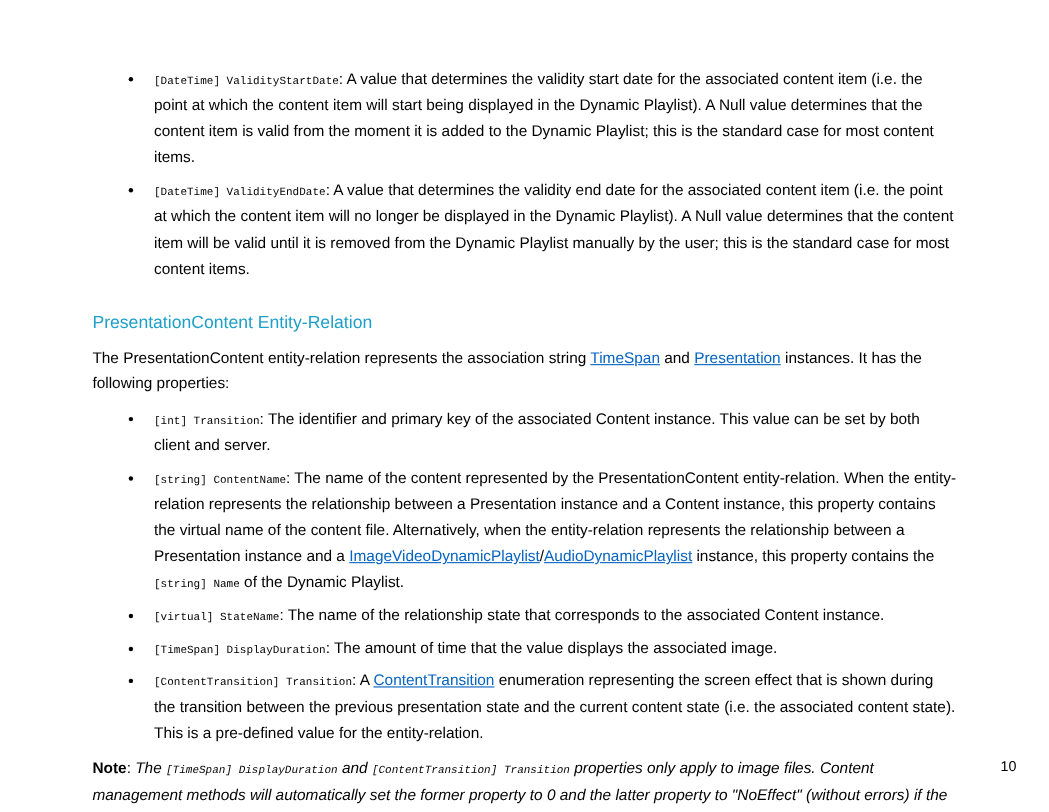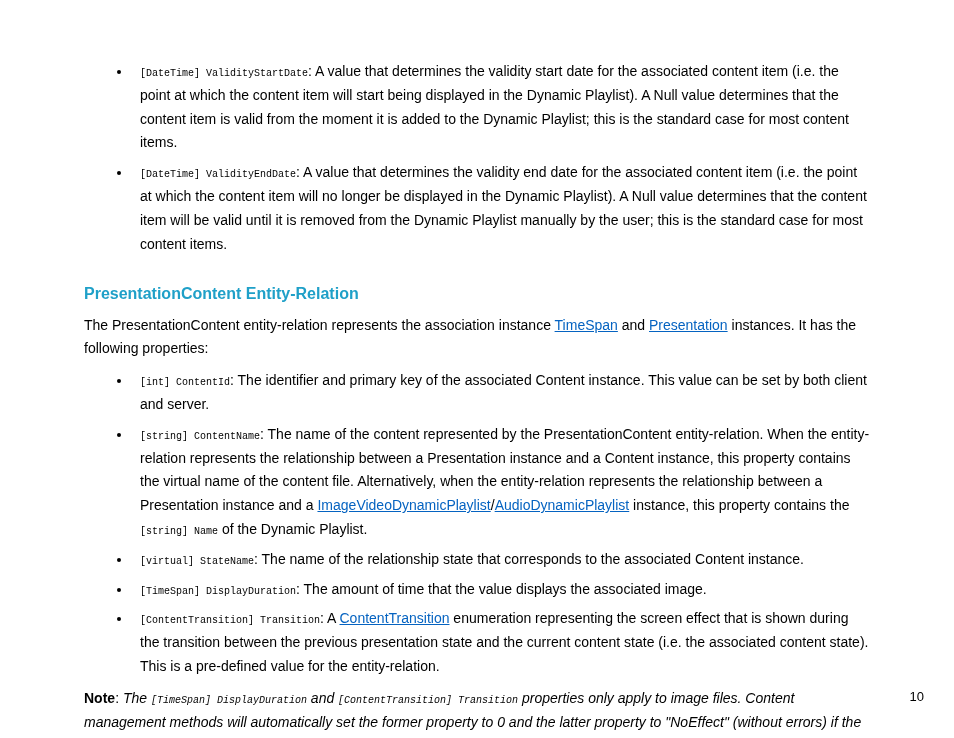--- a/index.html
+++ b/index.html
@@ -20,21 +20,21 @@
     margin-bottom: 6px;
     padding-left: 8px;
   }
   code {
     font-family: Liberation Mono, monospace;
     font-size: 10px;
   }
   h2 {
     color: #1fa0c8;
     font-size: 16px;
-    font-weight: bold;
+    font-weight: normal;
     margin: 24px 0 6px 0;
   }
   a {
     color: #0563c1;
     text-decoration: underline;
   }
   p {
     margin: 4px 0 8px 0;
   }
   .note-label {
@@ -59,26 +59,26 @@
     <code>[DateTime] ValidityStartDate</code><span>: A value that determines the validity start date for the associated content item (i.e. the point at which the content item will start being displayed in the Dynamic Playlist). A Null value determines that the content item is valid from the moment it is added to the Dynamic Playlist; this is the standard case for most content items.</span>
   </li>
   <li>
     <code>[DateTime] ValidityEndDate</code><span>: A value that determines the validity end date for the associated content item (i.e. the point at which the content item will no longer be displayed in the Dynamic Playlist). A Null value determines that the content item will be valid until it is removed from the Dynamic Playlist manually by the user; this is the standard case for most content items.</span>
   </li>
 </ul>
 
 <h2>PresentationContent Entity-Relation</h2>
 
 <p>
-  <span>The PresentationContent entity-relation represents the association instance </span><a href="#">TimeSpan</a><span> and </span><a href="#">Presentation</a><span> instances. It has the following properties:</span>
+  <span>The PresentationContent entity-relation represents the association string </span><a href="#">TimeSpan</a><span> and </span><a href="#">Presentation</a><span> instances. It has the following properties:</span>
 </p>
 
 <ul>
   <li>
-    <code>[int] ContentId</code><span>: The identifier and primary key of the associated Content instance. This value can be set by both client and server.</span>
+    <code>[int] Transition</code><span>: The identifier and primary key of the associated Content instance. This value can be set by both client and server.</span>
   </li>
   <li>
     <code>[string] ContentName</code><span>: The name of the content represented by the PresentationContent entity-relation. When the entity-relation represents the relationship between a Presentation instance and a Content instance, this property contains the virtual name of the content file. Alternatively, when the entity-relation represents the relationship between a Presentation instance and a </span><a href="#">ImageVideoDynamicPlaylist</a><span>/</span><a href="#">AudioDynamicPlaylist</a><span> instance, this property contains the </span><code>[string] Name</code><span> of the Dynamic Playlist.</span>
   </li>
   <li>
     <code>[virtual] StateName</code><span>: The name of the relationship state that corresponds to the associated Content instance.</span>
   </li>
   <li>
     <code>[TimeSpan] DisplayDuration</code><span>: The amount of time that the value displays the associated image.</span>
   </li>

